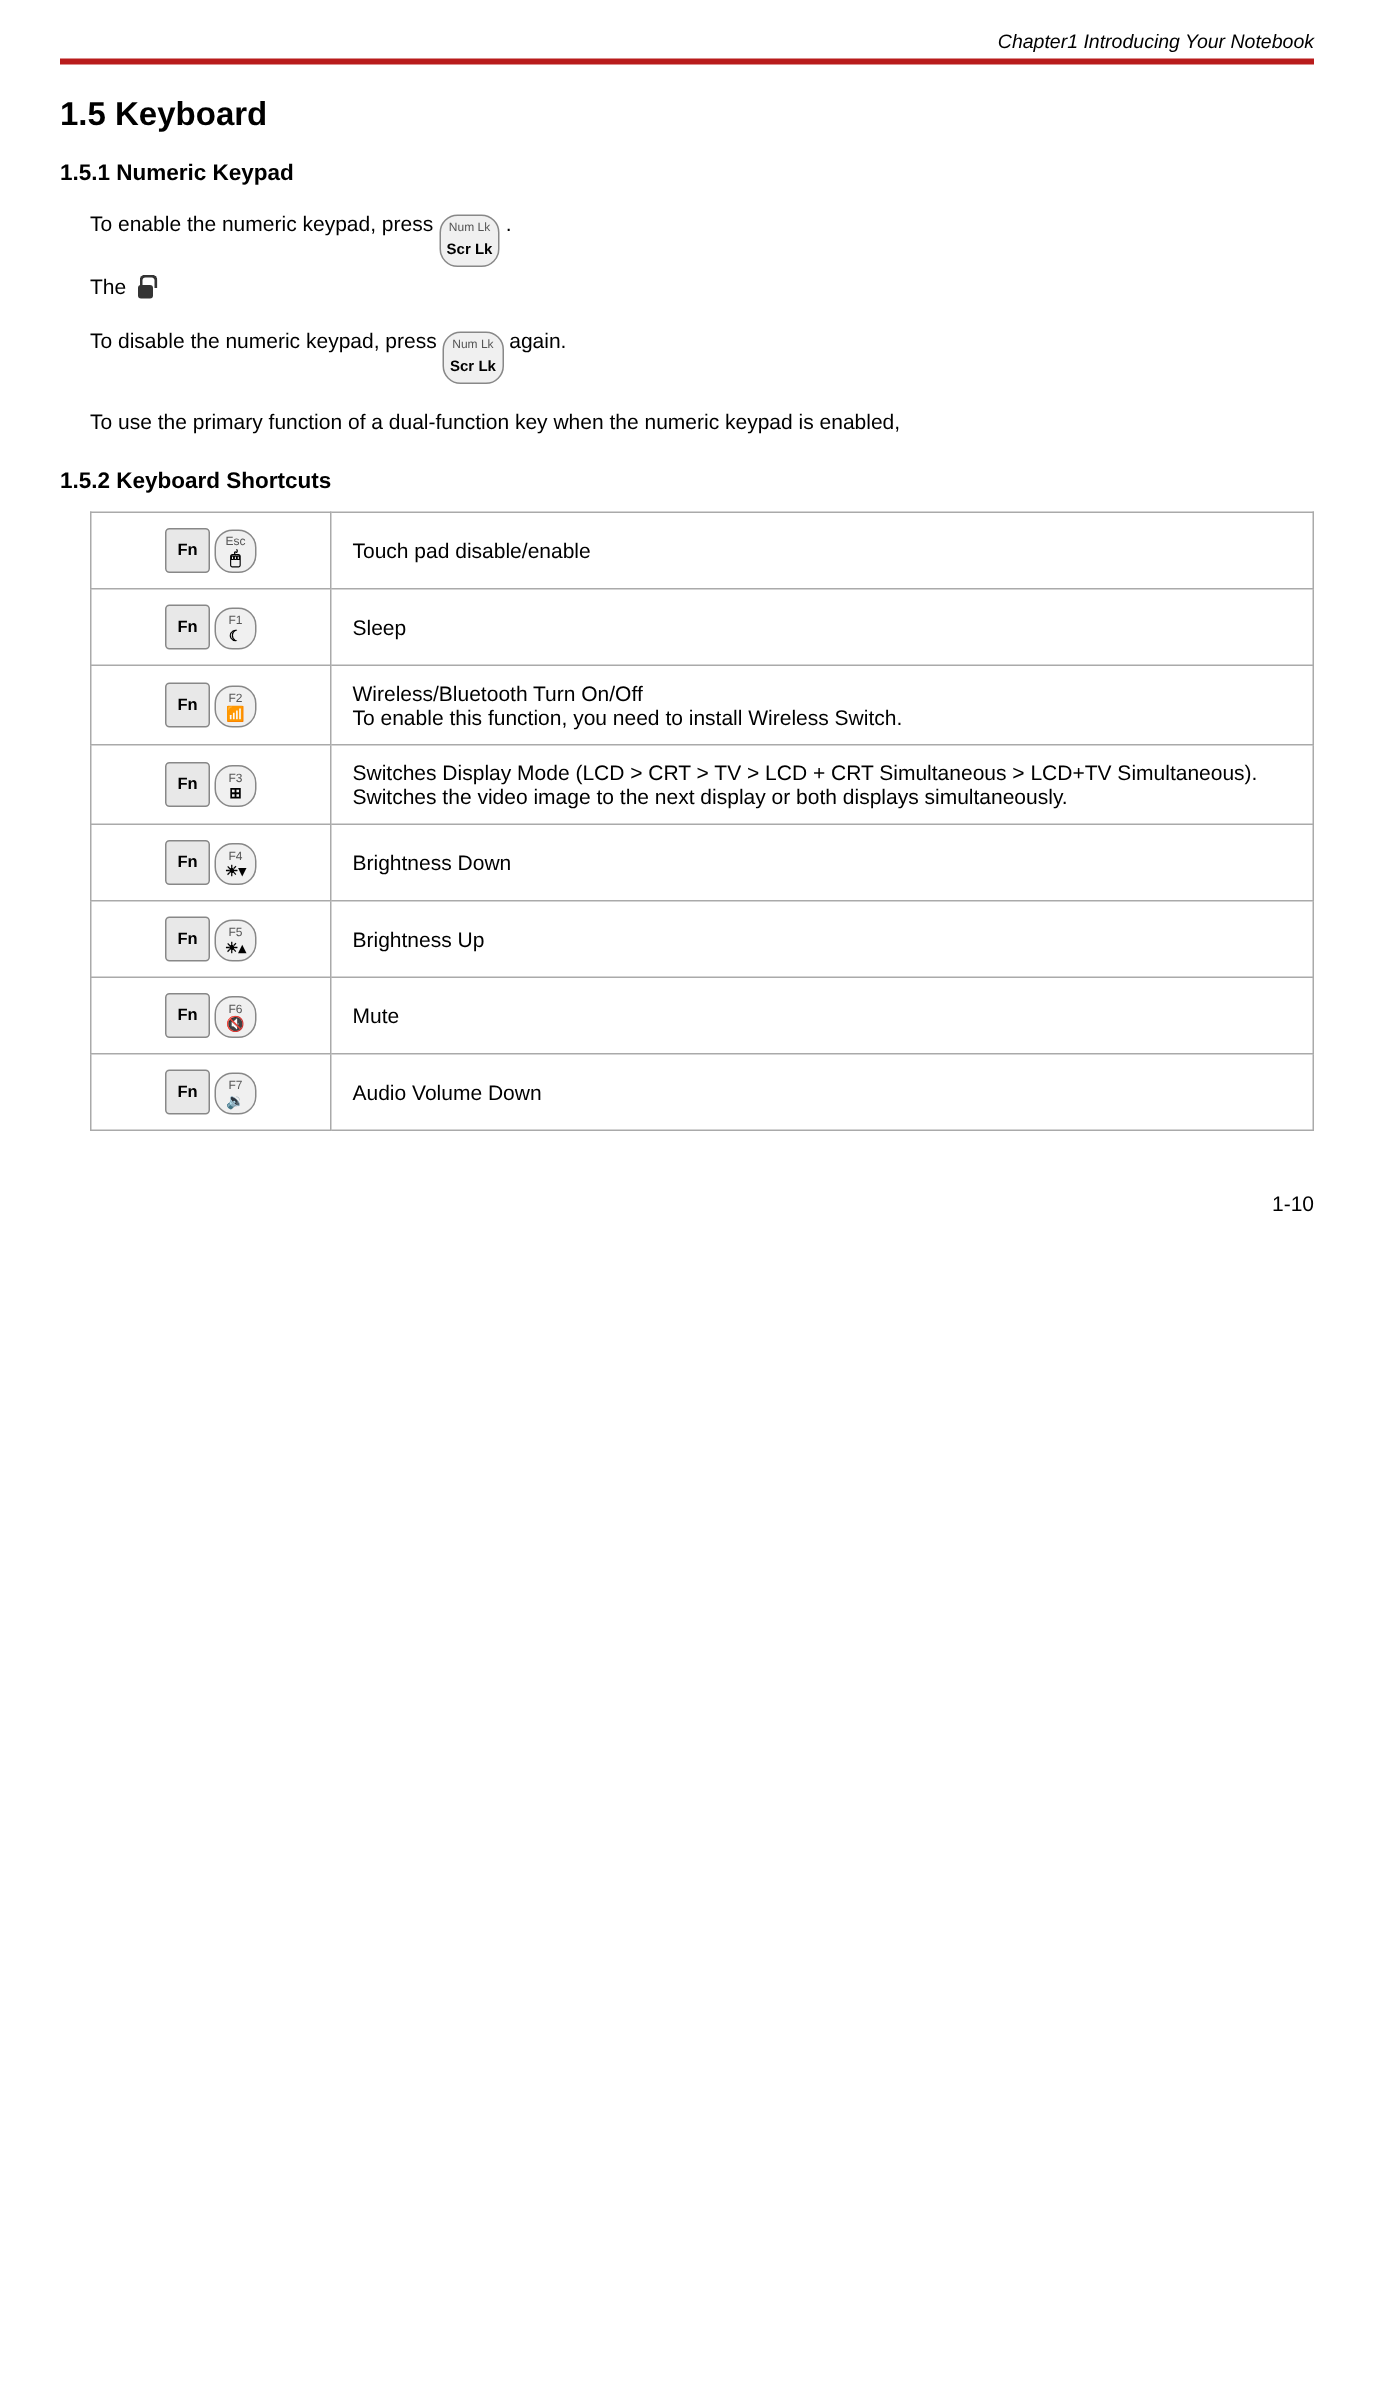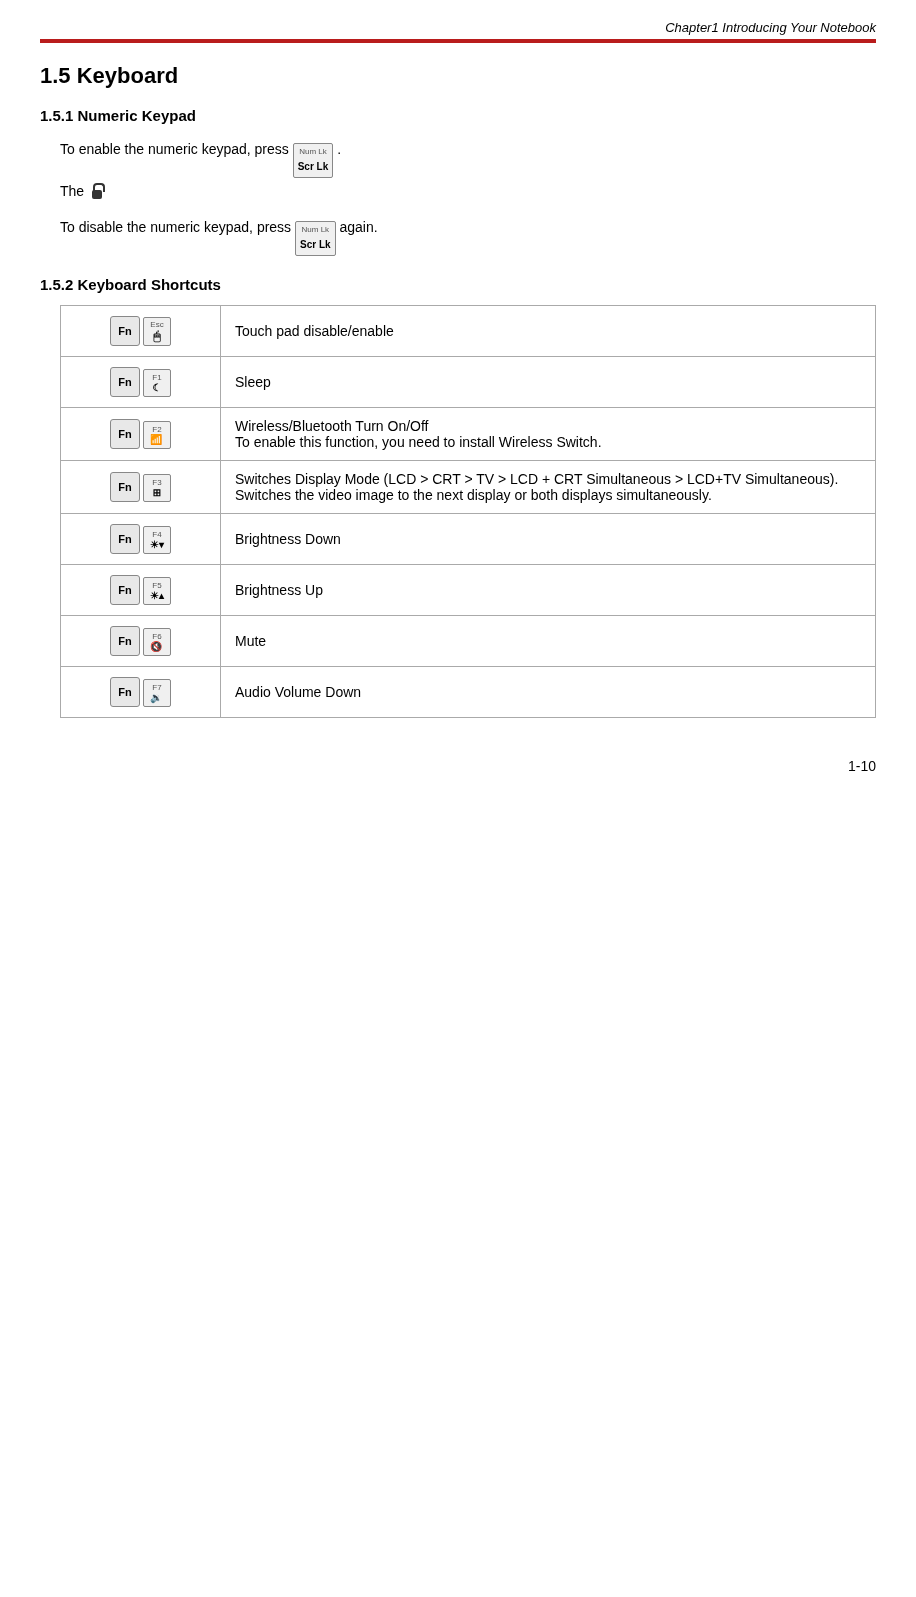--- a/index.html
+++ b/index.html
@@ -81,21 +81,21 @@
       width: 160px;
       text-align: center;
     }
     .key-combo-img {
       display: inline-flex;
       align-items: flex-end;
       gap: 3px;
     }
     .k {
       border: 1px solid #888;
-      border-radius: 2px;
+      border-radius: 12px;
       background: #f0f0f0;
       display: inline-flex;
       flex-direction: column;
       align-items: center;
       justify-content: center;
       min-width: 28px;
       min-height: 28px;
       padding: 2px 4px;
       font-size: 10px;
     }
@@ -182,20 +182,23 @@
   <p style="margin-top:14px;">
     <span>To disable the numeric keypad, press </span>
     <span class="key-combo-img">
       <span class="k">
         <span class="kl">Num Lk</span>
         <span class="km">Scr Lk</span>
       </span>
     </span>
     <span> again.</span>
   </p>
+  <p style="margin-top:14px;">
+    To use the primary function of a dual-function key when the numeric keypad is enabled,
+  </p>
 
 </div>
 
 <h2 class="subsection-title">1.5.2  Keyboard Shortcuts</h2>
 
 <div style="margin-left:20px;">
   <table class="shortcuts-table">
     <tbody>
 
       <tr>

